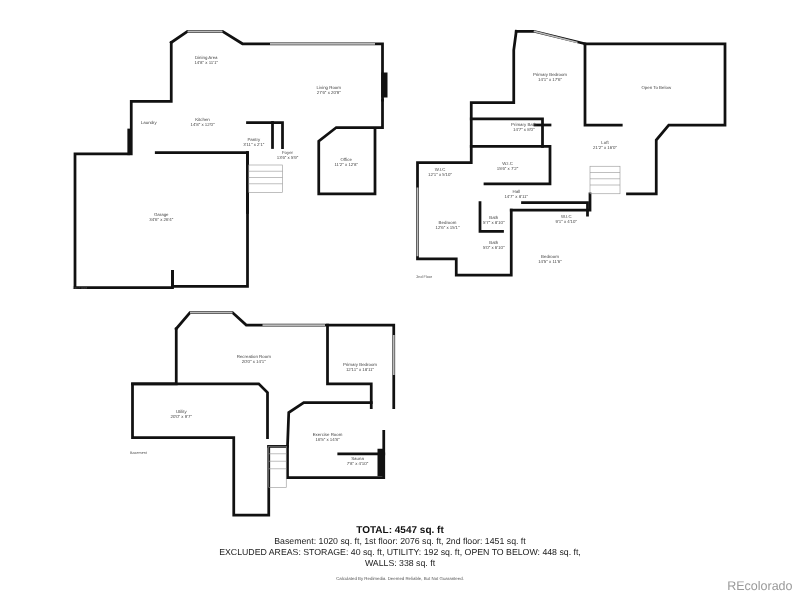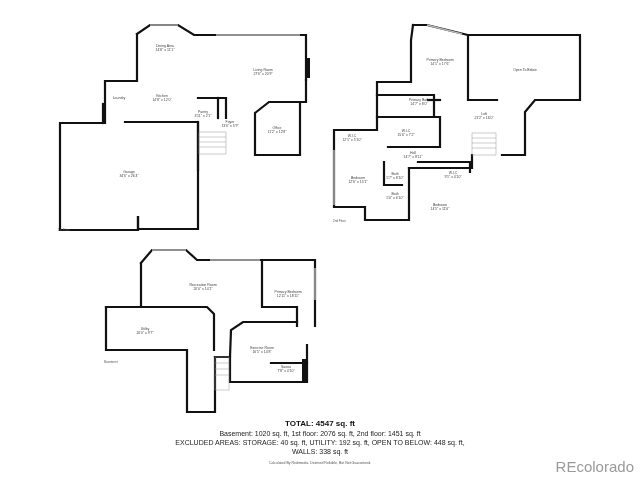--- a/index.html
+++ b/index.html
@@ -4,21 +4,21 @@
 <style>
   html,body{margin:0;padding:0;background:#fff;}
   body{width:640px;height:480px;position:relative;overflow:hidden;font-family:"Liberation Sans",sans-serif;color:#222;}
   svg{position:absolute;left:0;top:0;}
   .lbl{position:absolute;font-size:3.5px;color:#444;text-align:center;line-height:4px;white-space:nowrap;transform:translateX(-50%);}
   .flabel{position:absolute;font-size:3px;color:#555;}
   .summary{position:absolute;left:0;width:640px;text-align:center;top:419px;}
   .summary .total{font-weight:bold;font-size:8px;line-height:10px;color:#111;}
   .summary .line{font-size:7px;line-height:9px;color:#222;}
   .summary .fine{font-size:3.5px;line-height:6px;color:#555;margin-top:4px;}
-  .brand{position:absolute;right:6px;bottom:5px;font-size:15px;color:#9a9a9a;}
+  .brand{position:absolute;right:6px;bottom:5px;font-size:10px;color:#9a9a9a;}
 </style>
 </head>
 <body>
 
 <svg width="640" height="480" viewBox="0 0 640 480">
   <g fill="none" stroke="#111" stroke-width="2.2" stroke-linecap="square">
 
     <g>
       <polyline points="137,34 150,25 178,25 194,35 306,35 306,80"></polyline>
       <polyline points="306,80 306,102 269,102 255,113 255,155 300,155 300,104"></polyline>

